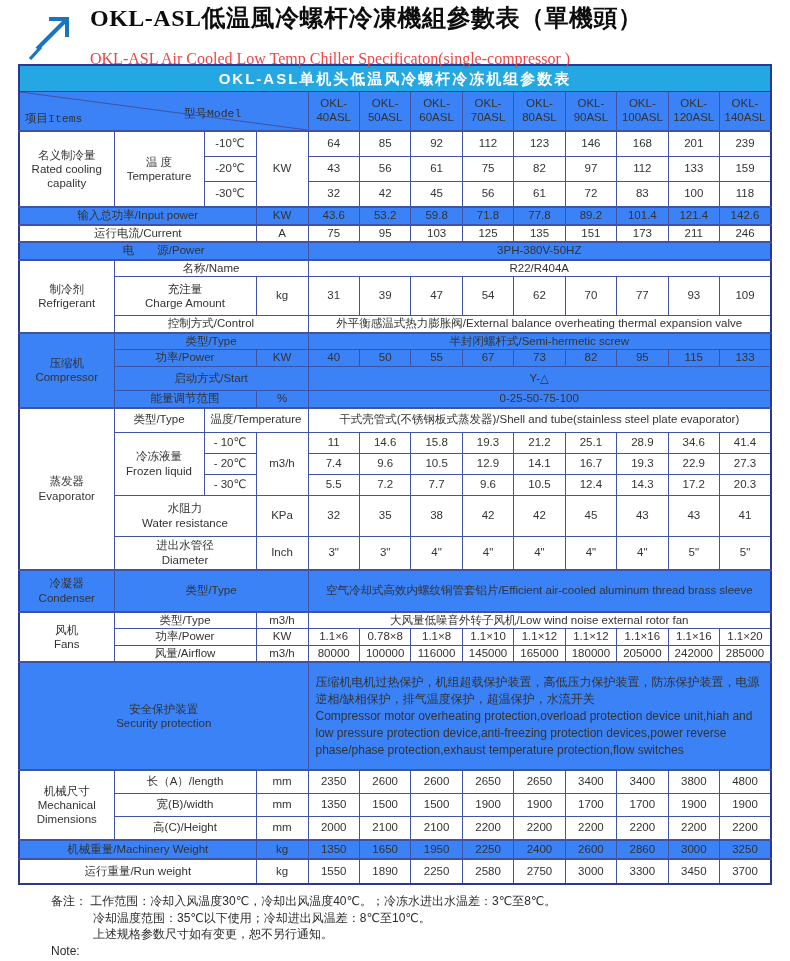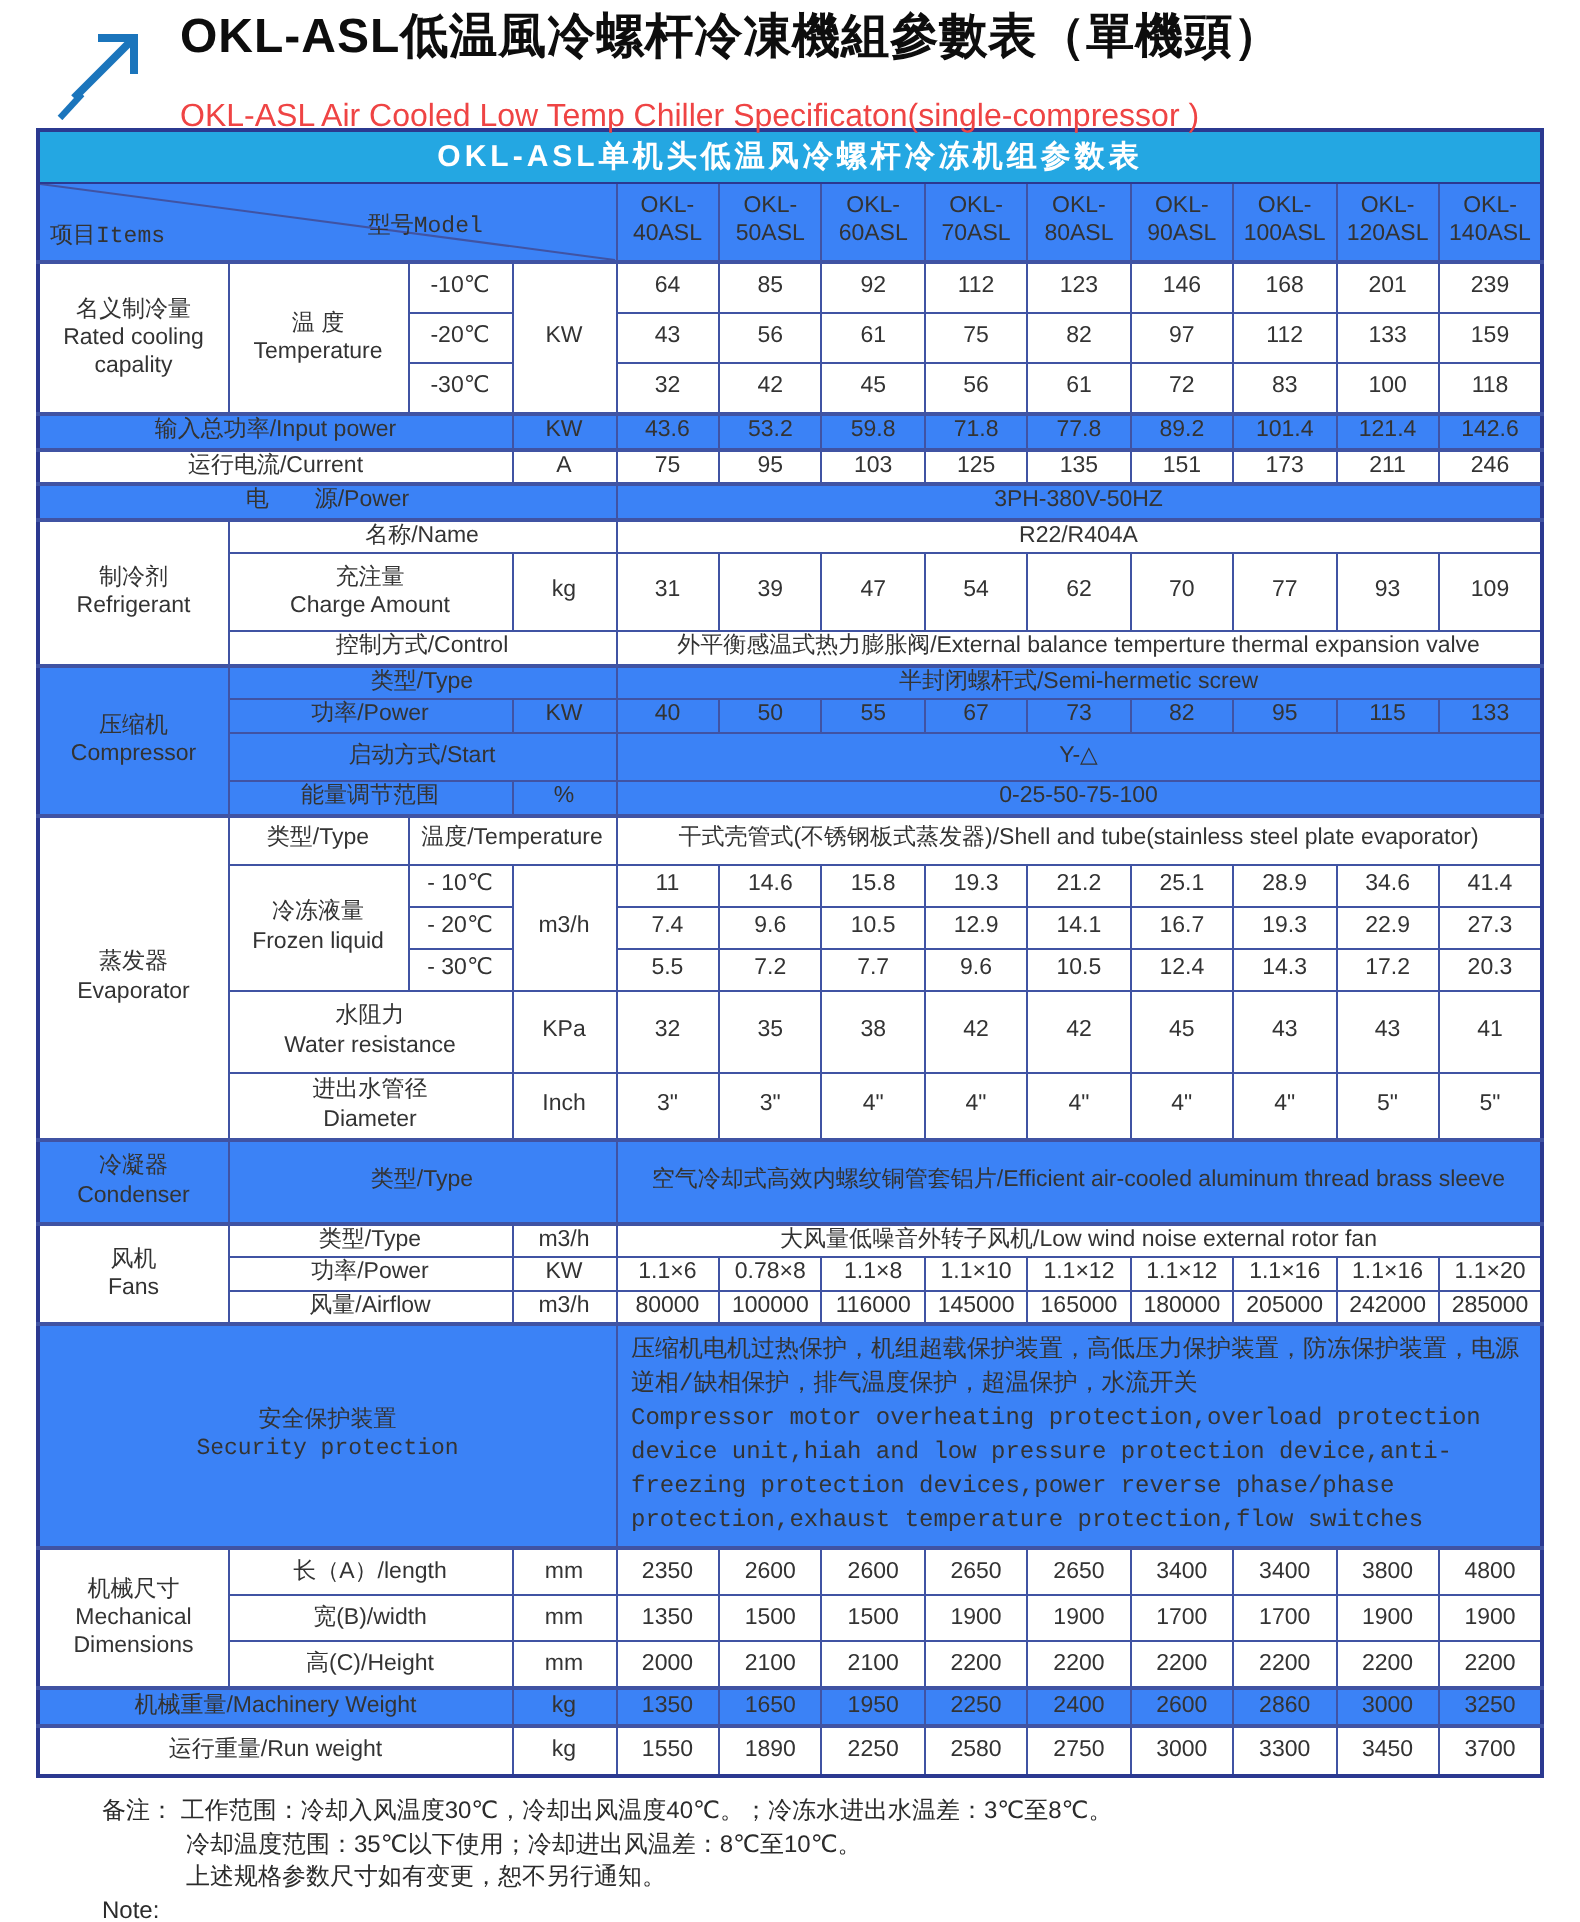--- a/index.html
+++ b/index.html
@@ -4,21 +4,21 @@
 <style>
   html,body { margin:0; padding:0; background:#ffffff; }
   body {
     width:790px; height:961px; overflow:hidden;
     font-family:"Liberation Sans","DejaVu Sans",sans-serif;
     color:#333;
   }
   .page { position:relative; width:790px; height:961px; }
 
   
-  .top { position:relative; height:62px; }
+  .top { position:relative; height:62px;font-family:Liberation Serif, serif; }
   .logo { position:absolute; left:22px; top:4px; }
   .titles { position:absolute; left:90px; top:2px; }
   .t1 { font-size:24px; font-weight:bold; color:#0d0d0d; letter-spacing:.5px; white-space:nowrap; }
   .t2 { font-size:16px; color:#ef4444; margin-top:16px; white-space:nowrap; }
 
   
   table.spec {
     border-collapse:collapse; table-layout:fixed;
     width:754px; margin:2px 0 0 18px;
     border:2px solid #2B3990;
@@ -41,21 +41,21 @@
 
   
   tr.h38 td { height:36px; }
   tr.h23 td { height:22px; }
   tr.h14 td { height:13px; }
   tr.h38c td { height:36px; }
   tr.h22 td { height:21px; }
   tr.h20 td { height:18px; }
   tr.h40 td { height:38px; }
   tr.h32 td { height:30px; }
-  tr.h100 td { height:98px;font-family:Liberation Mono, monospace; }
+  tr.h100 td { height:98px; }
   tr.h21 td { height:20px; }
   tr.h17 td { height:15px; }
 
   
   td.corner { position:relative; padding:0;font-family:Liberation Mono, monospace; }
   td.corner svg.diag { position:absolute; left:0; top:0; width:100%; height:100%; }
   .ci { position:absolute; left:5px; bottom:4px; font-size:11.5px; }
   .cm { position:absolute; left:57%; top:40%; font-size:11.5px; }
 
   
@@ -209,21 +209,21 @@
           <td>47</td>
           <td>54</td>
           <td>62</td>
           <td>70</td>
           <td>77</td>
           <td>93</td>
           <td>109</td>
         </tr>
     <tr class="h14">
       <td colspan="3">控制方式/Control</td>
-      <td colspan="9">外平衡感温式热力膨胀阀/External balance temperture thermal expansion valve</td>
+      <td colspan="9">外平衡感温式热力膨胀阀/External balance overheating thermal expansion valve</td>
     </tr>
 
     <tr class="grey sec h14">
       <td rowspan="4" class="lbl">
         <div>压缩机</div>
         <div>Compressor</div>
       </td>
       <td colspan="3">类型/Type</td>
       <td colspan="9">半封闭螺杆式/Semi-hermetic screw</td>
     </tr>

